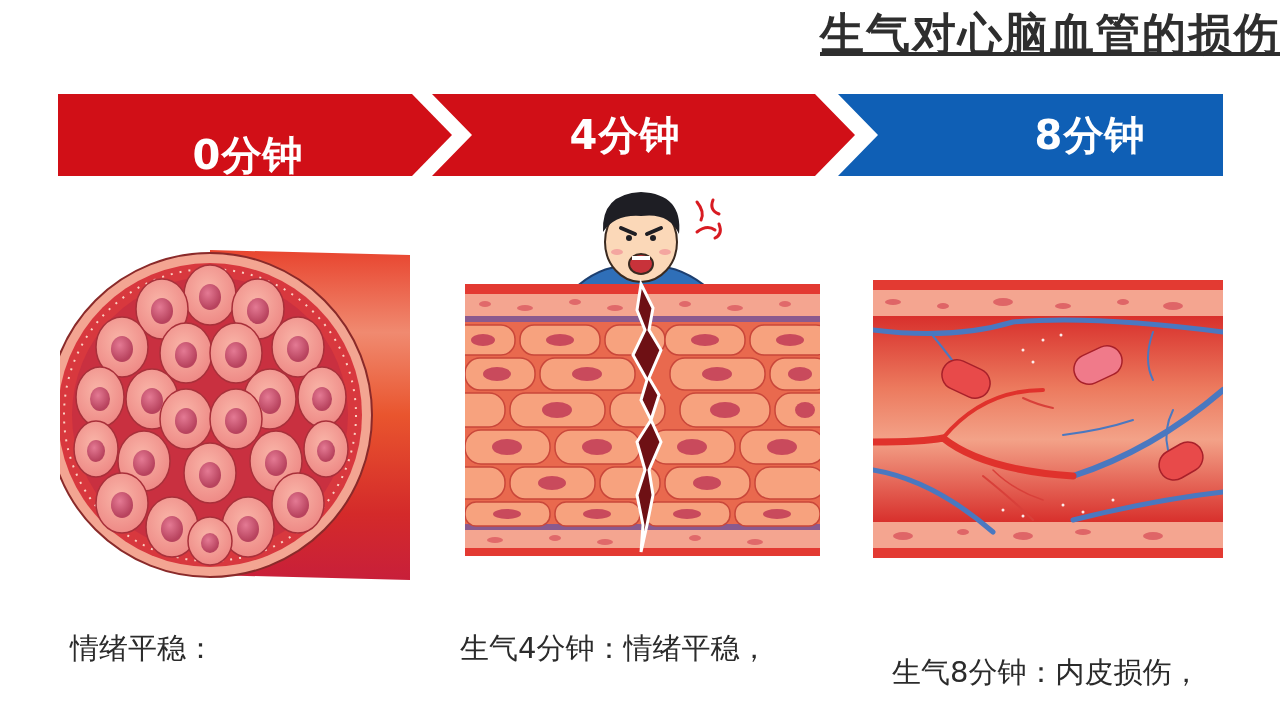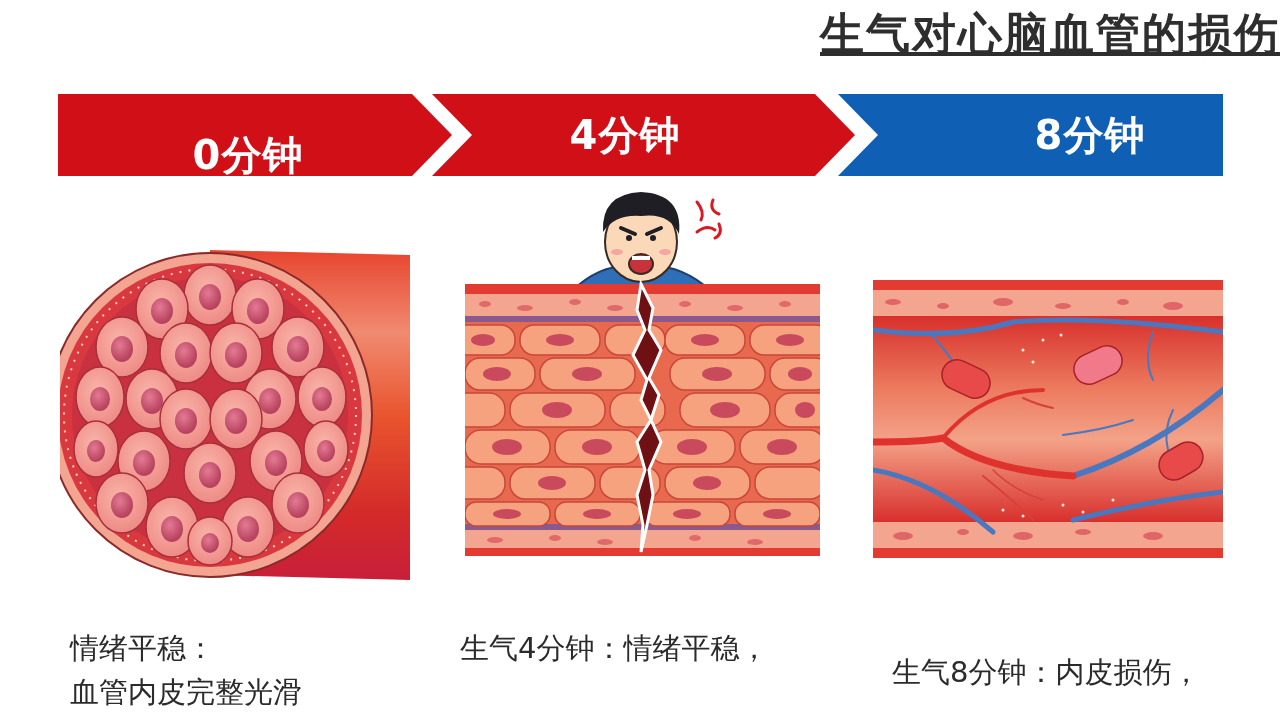--- a/index.html
+++ b/index.html
@@ -278,20 +278,19 @@
         <circle cx="150" cy="236" r="1.5"></circle>
         <circle cx="210" cy="232" r="1.5"></circle>
         <circle cx="190" cy="225" r="1.5"></circle>
         <circle cx="240" cy="220" r="1.5"></circle>
     </g>
   </svg>
 </div>
 
 <div class="caption" style="left:70px;top:626px;">
   <div>情绪平稳：</div>
-  <div>血管内皮完整光滑</div>
 </div>
 <div class="caption" style="left:460px;top:626px;">
   <div>生气4分钟：情绪平稳，</div>
 </div>
 <div class="caption" style="left:892px;top:626px;margin-top:24px;">
   <div>生气8分钟：内皮损伤，</div>
 </div>
 
 </body></html>

